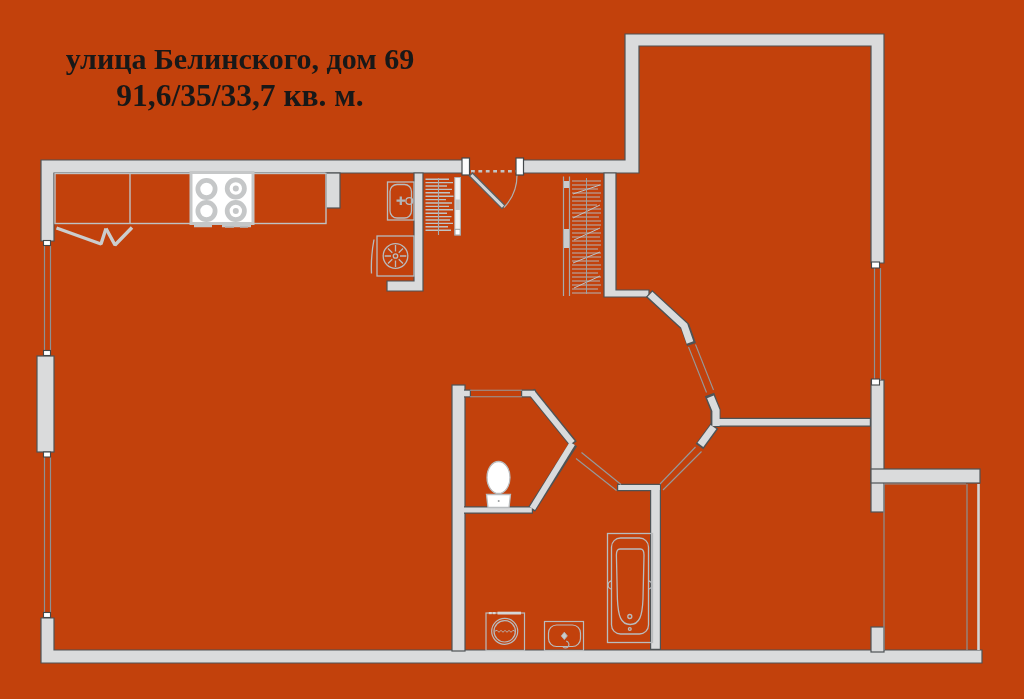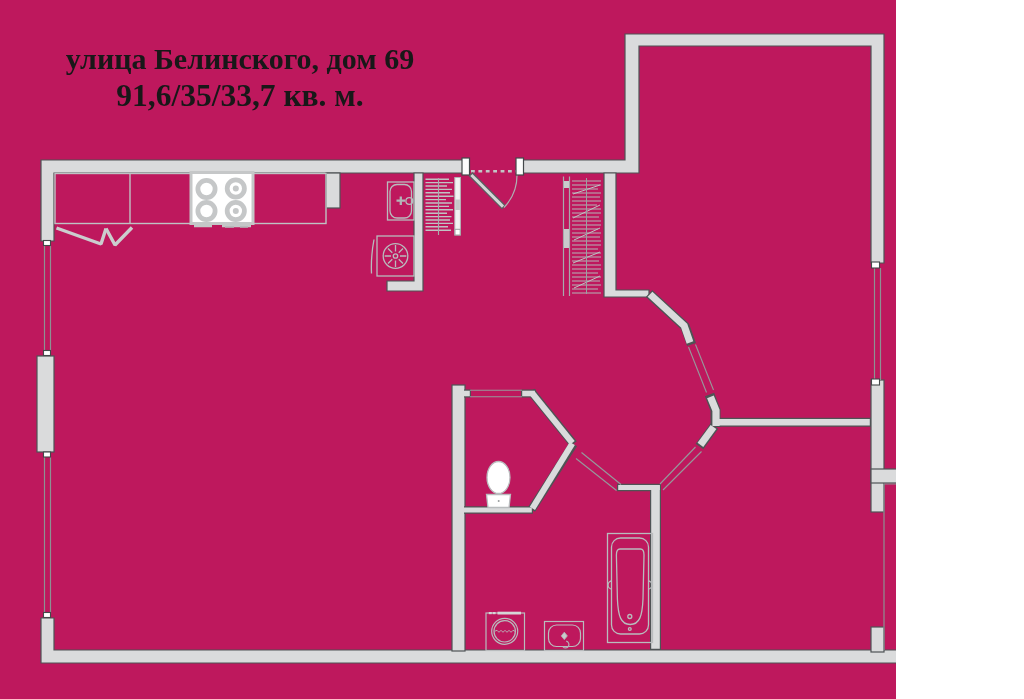--- a/index.html
+++ b/index.html
@@ -1,16 +1,16 @@
 <!DOCTYPE html>
 <html><head>
 <meta charset="utf-8">
 <style>
   html,body{margin:0;padding:0;background:#ffffff;}
-  #plan{position:relative;width:896px;height:699px;background:#be185d;overflow:hidden;}
+  #plan{position:relative;width:1024px;height:699px;background:#c2410c;overflow:hidden;}
   svg{position:absolute;left:0;top:0;}
   text{font-family:"Liberation Serif", serif;font-weight:bold;fill:#181818;}
 </style>
 </head>
 <body>
 <div id="plan">
 <svg width="1024" height="699" viewBox="0 0 1024 699">
 
 <text x="240" y="69" font-size="30" text-anchor="middle">улица Белинского, дом 69</text>
 

